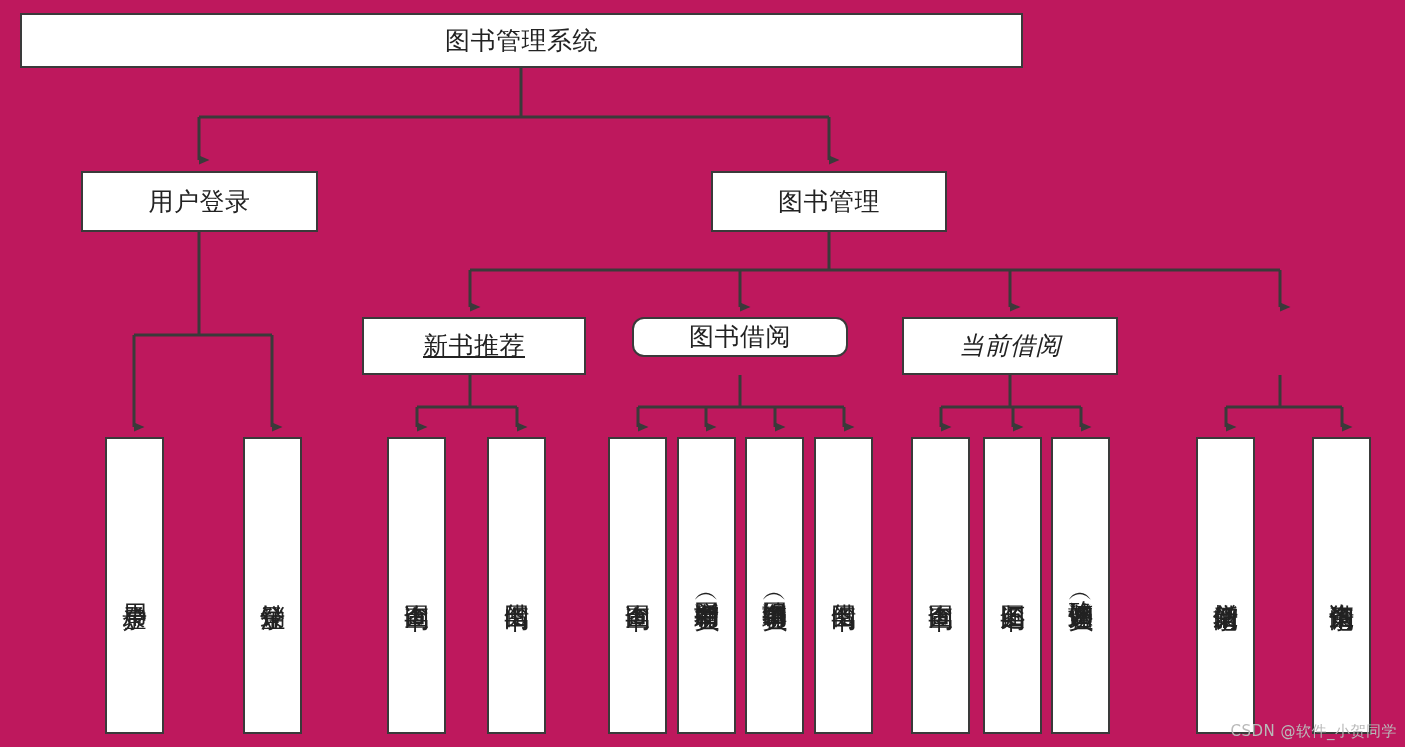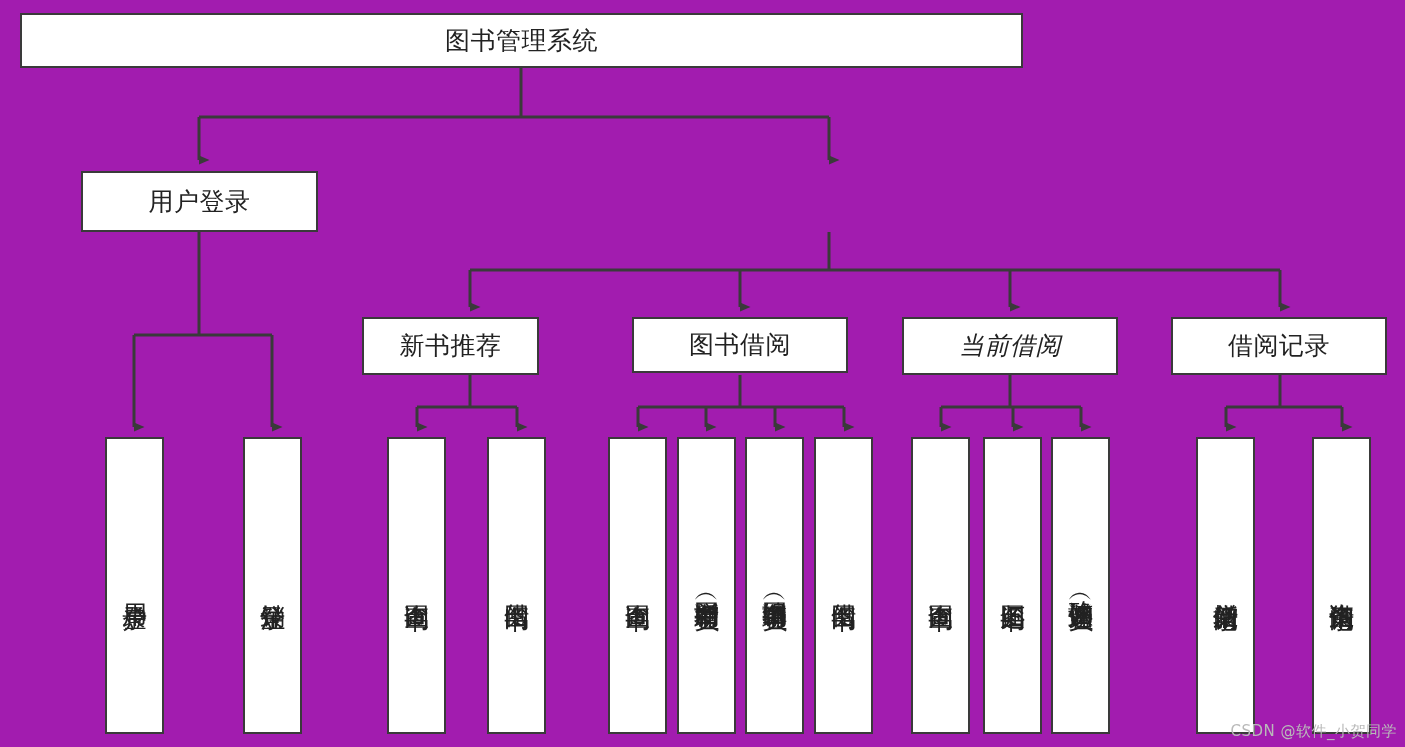--- a/index.html
+++ b/index.html
@@ -7,21 +7,21 @@
     padding: 0;
     background: #ffffff;
   }
   body {
     font-family: "DejaVu Sans", "Liberation Sans", sans-serif;
   }
   #canvas {
     position: relative;
     width: 1405px;
     height: 747px;
-    background: #a21caf;
+    background: #be185d;
     overflow: hidden;
   }
   #wires {
     position: absolute;
     left: 0;
     top: 0;
     width: 1405px;
     height: 747px;
   }
   .node {
@@ -122,32 +122,32 @@
     </g>
   </svg>
 
   <div class="node horiz" id="node-root" style="left: 20px; top: 13px; width: 1003px; height: 55px;">
     <span class="lbl">图书管理系统</span>
   </div>
 
   <div class="node horiz" id="node-l2-0" style="left: 81px; top: 171px; width: 237px; height: 61px;">
     <span class="lbl">用户登录</span>
   </div>
+  <div class="node horiz" id="node-l2-1" style="left: 711px; top: 171px; width: 236px; height: 61px;">
+    <span class="lbl">图书管理</span>
+  </div>
 
-  <div class="node horiz" id="node-l3-0" style="left: 362px; top: 317px; width: 177px; height: 58px;">
+  <div class="node horiz" id="node-l3-0" style="left: 362px; top: 317px; width: 224px; height: 58px; text-decoration: underline;">
     <span class="lbl">新书推荐</span>
   </div>
-  <div class="node horiz" id="node-l3-1" style="left: 632px; top: 317px; width: 216px; height: 56px;">
+  <div class="node horiz" id="node-l3-1" style="left: 632px; top: 317px; width: 216px; height: 40px; border-radius: 12px;">
     <span class="lbl">图书借阅</span>
   </div>
   <div class="node horiz" id="node-l3-2" style="left: 902px; top: 317px; width: 216px; height: 58px; font-style: italic;">
     <span class="lbl">当前借阅</span>
-  </div>
-  <div class="node horiz" id="node-l3-3" style="left: 1171px; top: 317px; width: 216px; height: 58px;">
-    <span class="lbl">借阅记录</span>
   </div>
 
   <div class="node vert" id="node-leaf-0" style="left: 105px; top: 437px; width: 59px; height: 297px;">
     <span class="lbl">用户登录</span>
   </div>
   <div class="node vert" id="node-leaf-1" style="left: 243px; top: 437px; width: 59px; height: 297px;">
     <span class="lbl">注销登录</span>
   </div>
   <div class="node vert" id="node-leaf-2" style="left: 387px; top: 437px; width: 59px; height: 297px;">
     <span class="lbl">查询图书</span>

